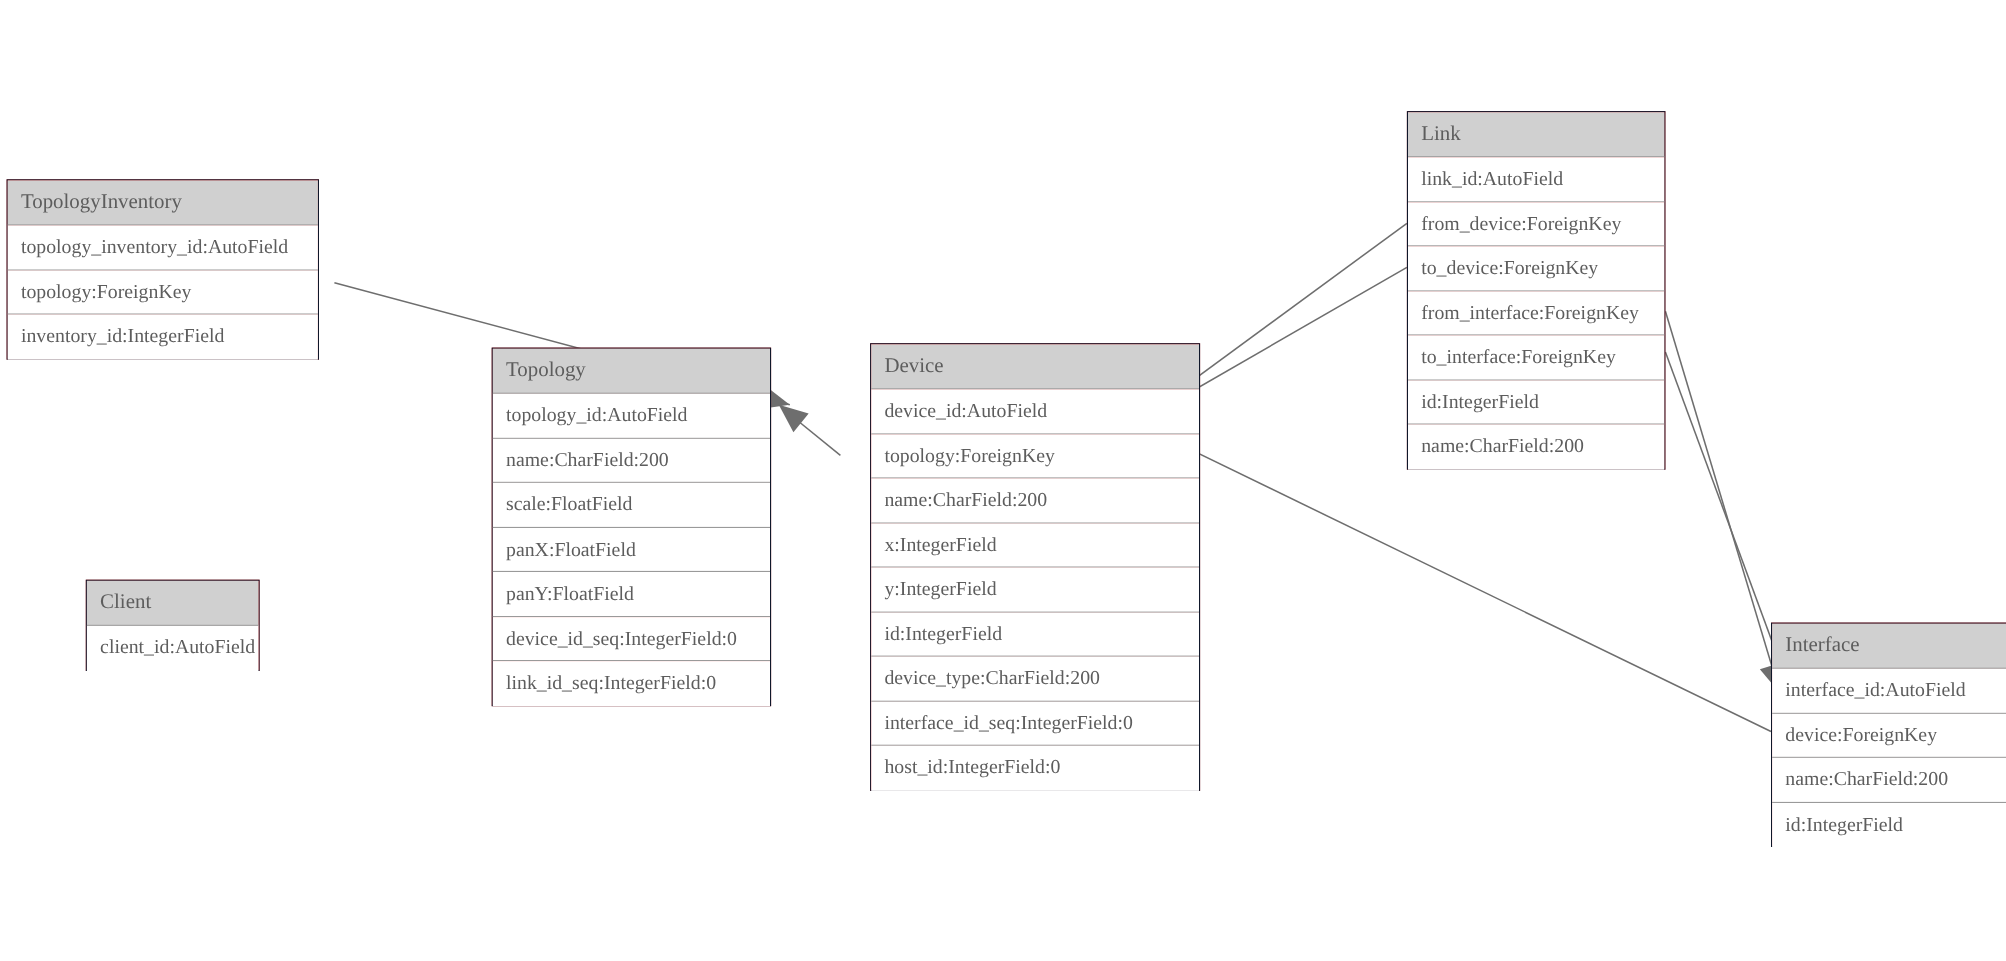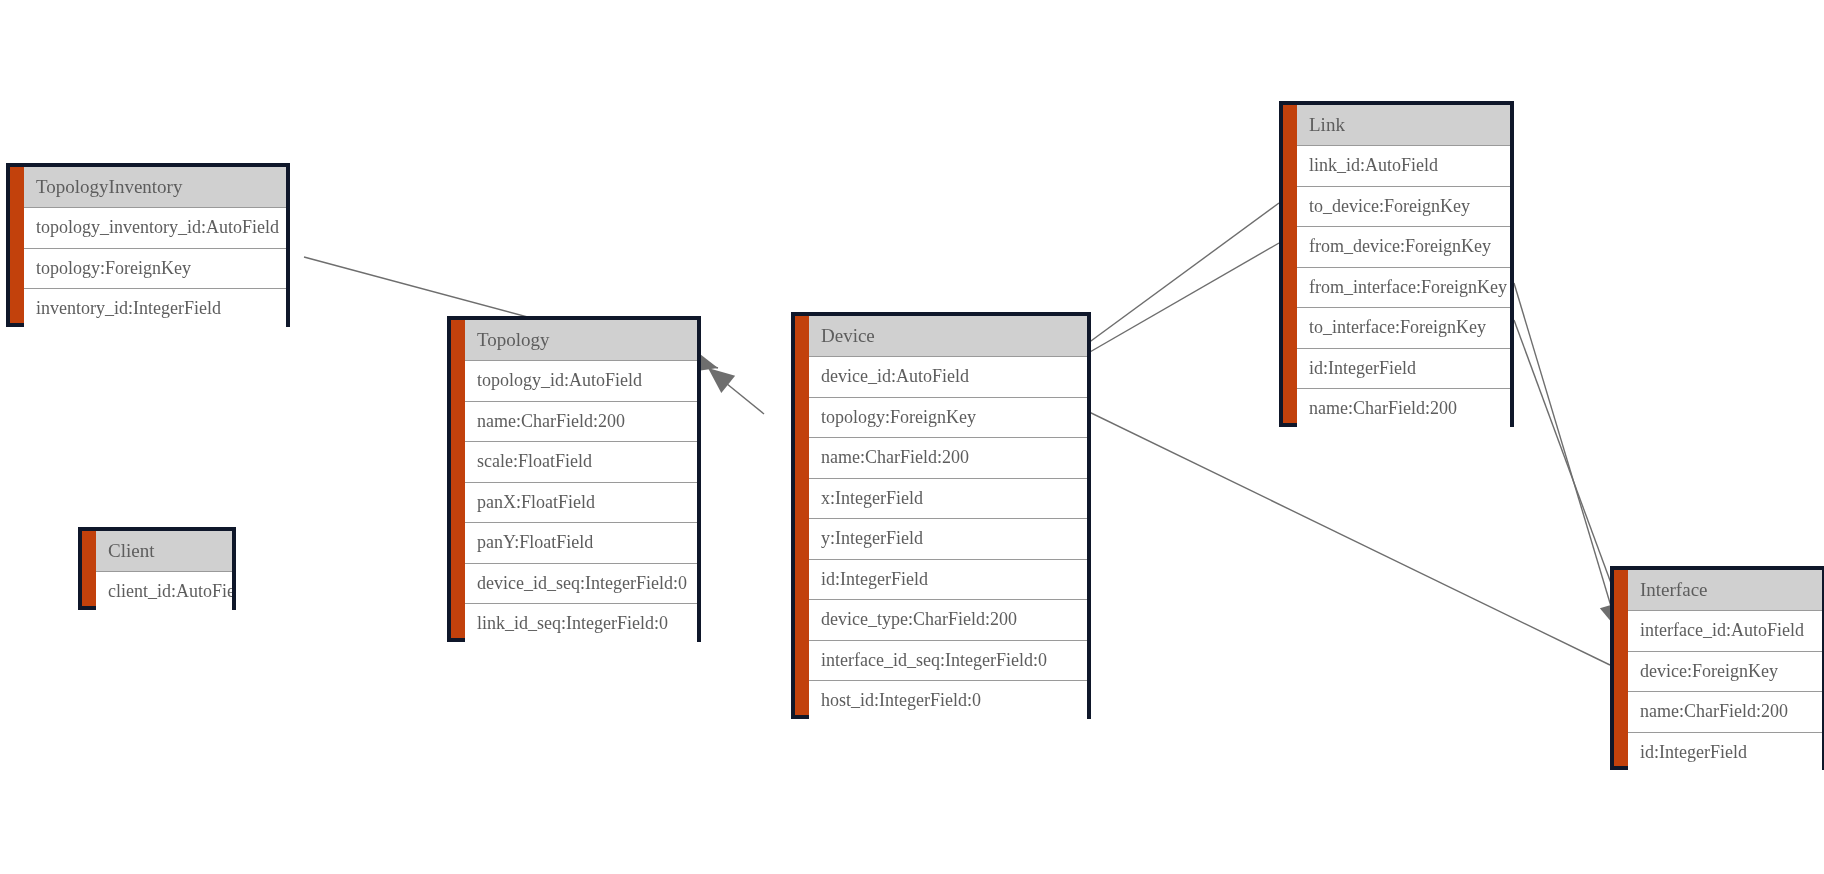--- a/index.html
+++ b/index.html
@@ -19,24 +19,23 @@
     position: absolute;
     left: 0;
     top: 0;
     width: 1824px;
     height: 874px;
     pointer-events: none;
   }
   .entity {
     position: absolute;
     box-sizing: border-box;
-    border: 4px solid #0f172a;
-    background: #c2410c;
+    border: 1px solid #0f172a;
+    background: #ef4444;
     z-index: 2;
-    padding-left: 14px;
   }
   .entity-header {
     box-sizing: border-box;
     background: #d0d0d0;
     border-bottom: 1px solid #9a9a9a;
     color: #5d5d5d;
     font-size: 19px;
     line-height: 40px;
     height: 41px;
     padding: 0 0 0 12px;
@@ -121,22 +120,22 @@
       <div class="entity-field">x:IntegerField</div>
       <div class="entity-field">y:IntegerField</div>
       <div class="entity-field">id:IntegerField</div>
       <div class="entity-field">device_type:CharField:200</div>
       <div class="entity-field">interface_id_seq:IntegerField:0</div>
       <div class="entity-field">host_id:IntegerField:0</div>
     </div>
     <div class="entity" style="left: 1279px; top: 101px; width: 235px; height: 325.5px;">
       <div class="entity-header">Link</div>
       <div class="entity-field">link_id:AutoField</div>
+      <div class="entity-field">from_device:ForeignKey</div>
       <div class="entity-field">to_device:ForeignKey</div>
-      <div class="entity-field">from_device:ForeignKey</div>
       <div class="entity-field">from_interface:ForeignKey</div>
       <div class="entity-field">to_interface:ForeignKey</div>
       <div class="entity-field">id:IntegerField</div>
       <div class="entity-field">name:CharField:200</div>
     </div>
     <div class="entity" style="left: 1610px; top: 566px; width: 216px; height: 204px;">
       <div class="entity-header">Interface</div>
       <div class="entity-field">interface_id:AutoField</div>
       <div class="entity-field">device:ForeignKey</div>
       <div class="entity-field">name:CharField:200</div>

